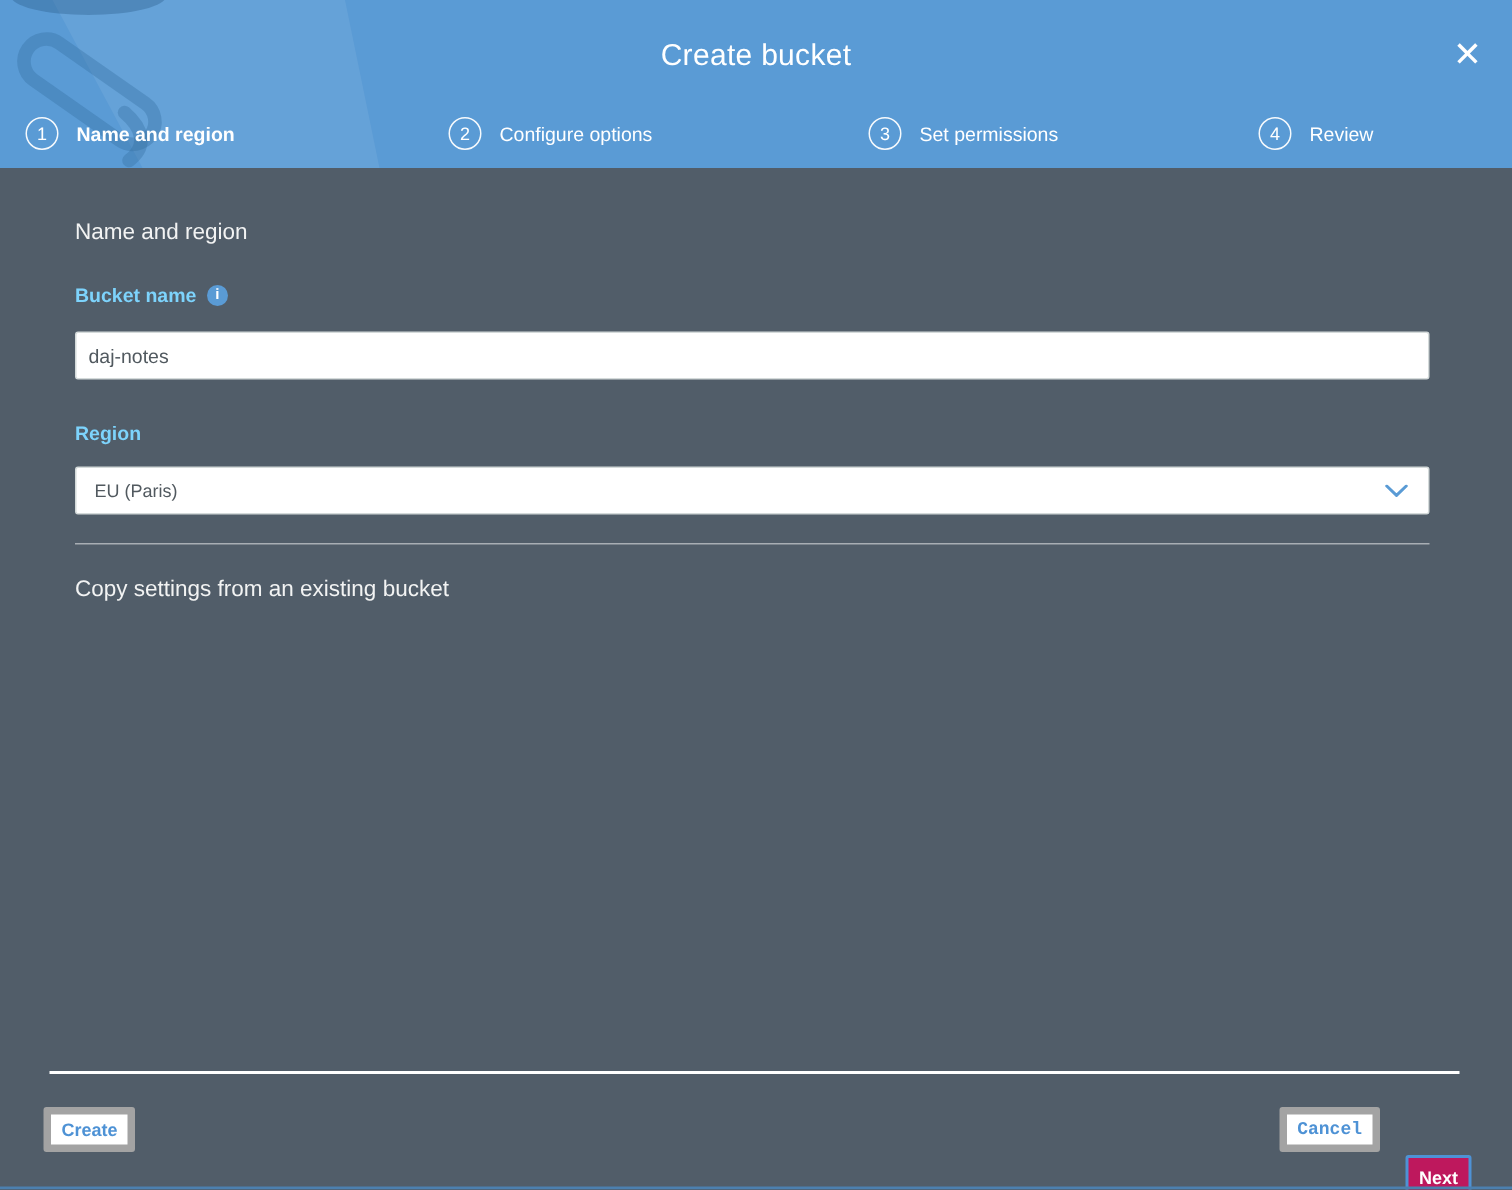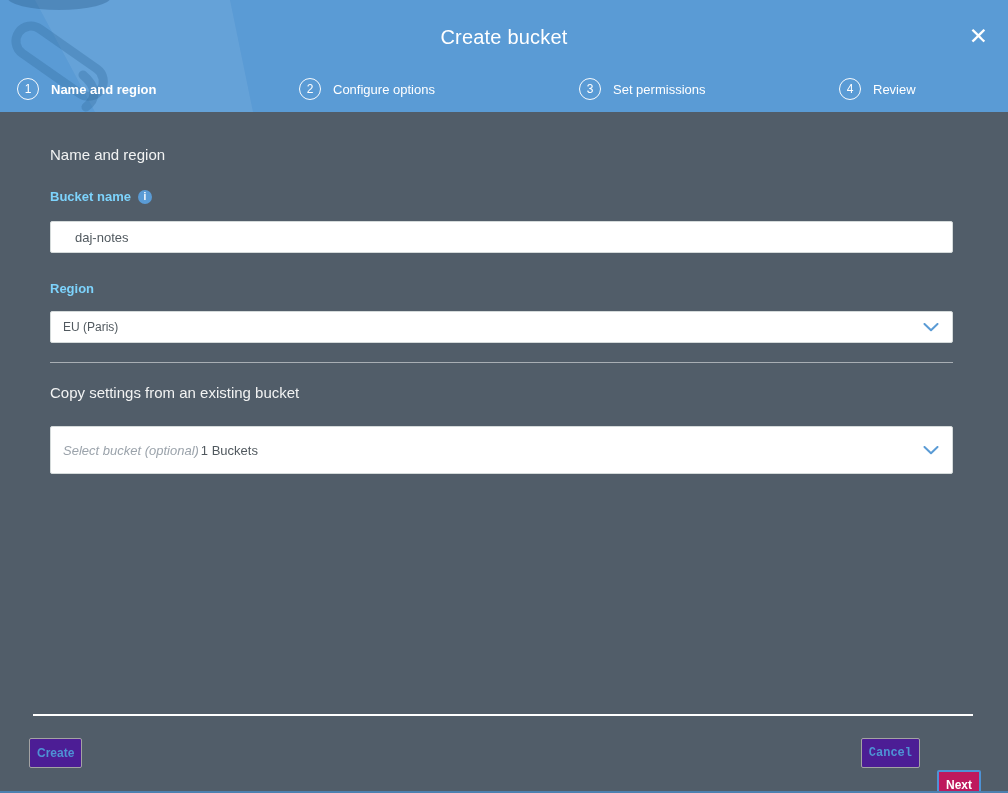--- a/index.html
+++ b/index.html
@@ -57,21 +57,21 @@
     width: 14px; height: 14px; border-radius: 50%;
     background: #5A9BD5; color: #ffffff;
     font-size: 10px; font-weight: bold; font-style: normal;
     display: inline-flex; align-items: center; justify-content: center;
     cursor: pointer; flex: none;
   }
   .text-input {
     display: block; margin-top: 17px; width: 100%; height: 32px;
     box-sizing: border-box; background: #ffffff;
     border: 1px solid #d4dada; border-radius: 2px;
-    color: #51595f; font-size: 13px; padding: 0 24px; font-family: inherit;
+    color: #51595f; font-size: 13px; padding: 0 8px; font-family: inherit;
   }
   .region-label { margin-top: 28px; }
   .select {
     position: relative; margin-top: 15px; width: 100%; height: 32px;
     box-sizing: border-box; background: #ffffff;
     border: 1px solid #d4dada; border-radius: 2px;
     display: flex; align-items: center; padding: 0 34px 0 12px;
     cursor: pointer;
   }
   .select-value { font-size: 12px; color: #51595f; }
@@ -88,21 +88,21 @@
   
   .footer-divider {
     position: absolute; top: 714px; left: 33px; width: 940px;
     margin: 0; border: none; border-top: 2px solid #ffffff;
   }
   .btn {
     position: absolute; top: 738px; height: 30px;
     font-size: 12px; font-weight: bold; font-family: inherit;
     border-radius: 2px; cursor: pointer; padding: 0 7px;
   }
-  .btn-secondary { background: #4c1d95; color: #4E92D5; border: 1px solid #a3a3a3; }
+  .btn-secondary { background: #ffffff; color: #4E92D5; border: 5px solid #a3a3a3; }
   .btn-primary   { background: #be185d; color: #ffffff; border: 2px solid #4E92D5; margin-top: 32px; }
   .create-btn { left: 29px; }
   .cancel-btn { right: 88px; font-family: Liberation Mono, monospace; }
   .next-btn   { right: 27px; }
 
   .bottom-strip {
     position: absolute; bottom: 0; left: 0; width: 100%; height: 2px;
     background: #4C80AF;
   }
 </style>
@@ -156,27 +156,20 @@
       <span class="select-value">EU (Paris)</span>
       <svg class="chevron" width="16" height="9" viewBox="0 0 16 9">
         <polyline points="1.5,1 8,7.3 14.5,1" fill="none" stroke="#5A9BD5" stroke-width="2" stroke-linecap="round" stroke-linejoin="round"></polyline>
       </svg>
     </div>
 
     <hr class="mid-divider">
 
     <h2 class="section-heading copy-heading">Copy settings from an existing bucket</h2>
 
-    <div class="select select-tall">
-      <span class="select-placeholder">Select bucket (optional)</span>
-      <span class="select-count">1 Buckets</span>
-      <svg class="chevron" width="16" height="9" viewBox="0 0 16 9">
-        <polyline points="1.5,1 8,7.3 14.5,1" fill="none" stroke="#5A9BD5" stroke-width="2" stroke-linecap="round" stroke-linejoin="round"></polyline>
-      </svg>
-    </div>
   </main>
 
   <footer>
     <hr class="footer-divider">
     <button class="btn btn-secondary create-btn">Create</button>
     <button class="btn btn-secondary cancel-btn">Cancel</button>
     <button class="btn btn-primary next-btn">Next</button>
   </footer>
 
   <div class="bottom-strip"></div>

